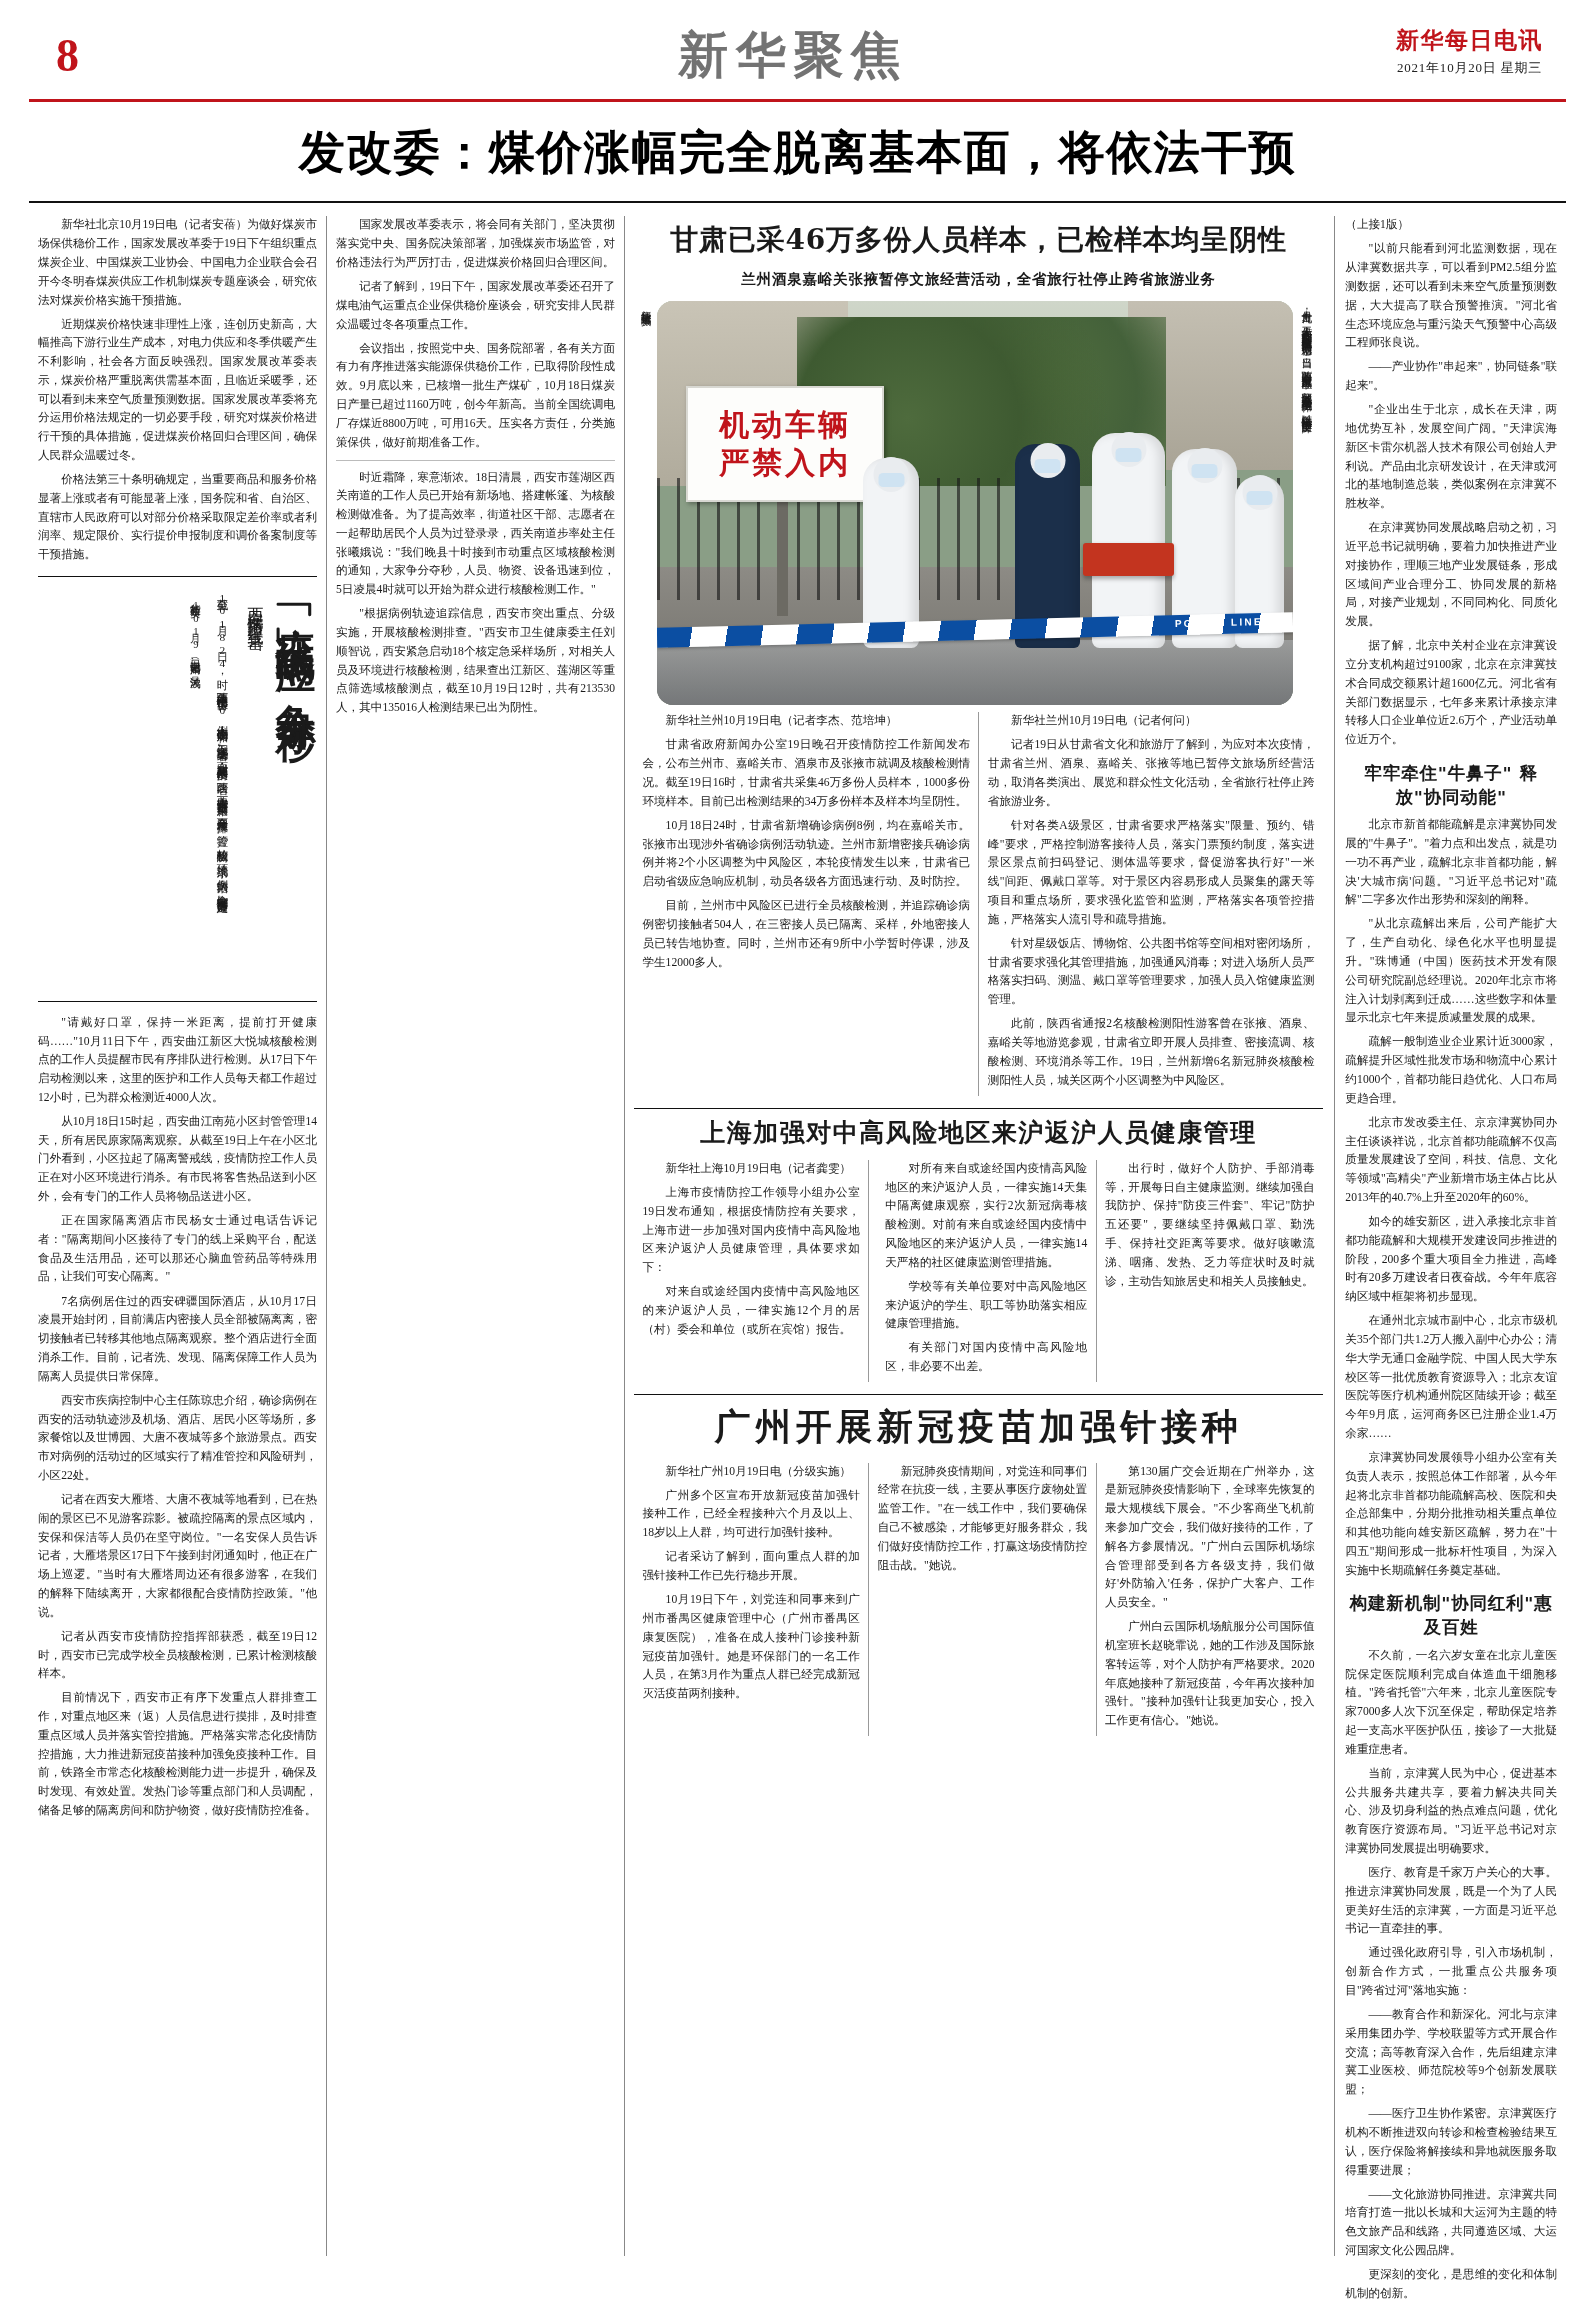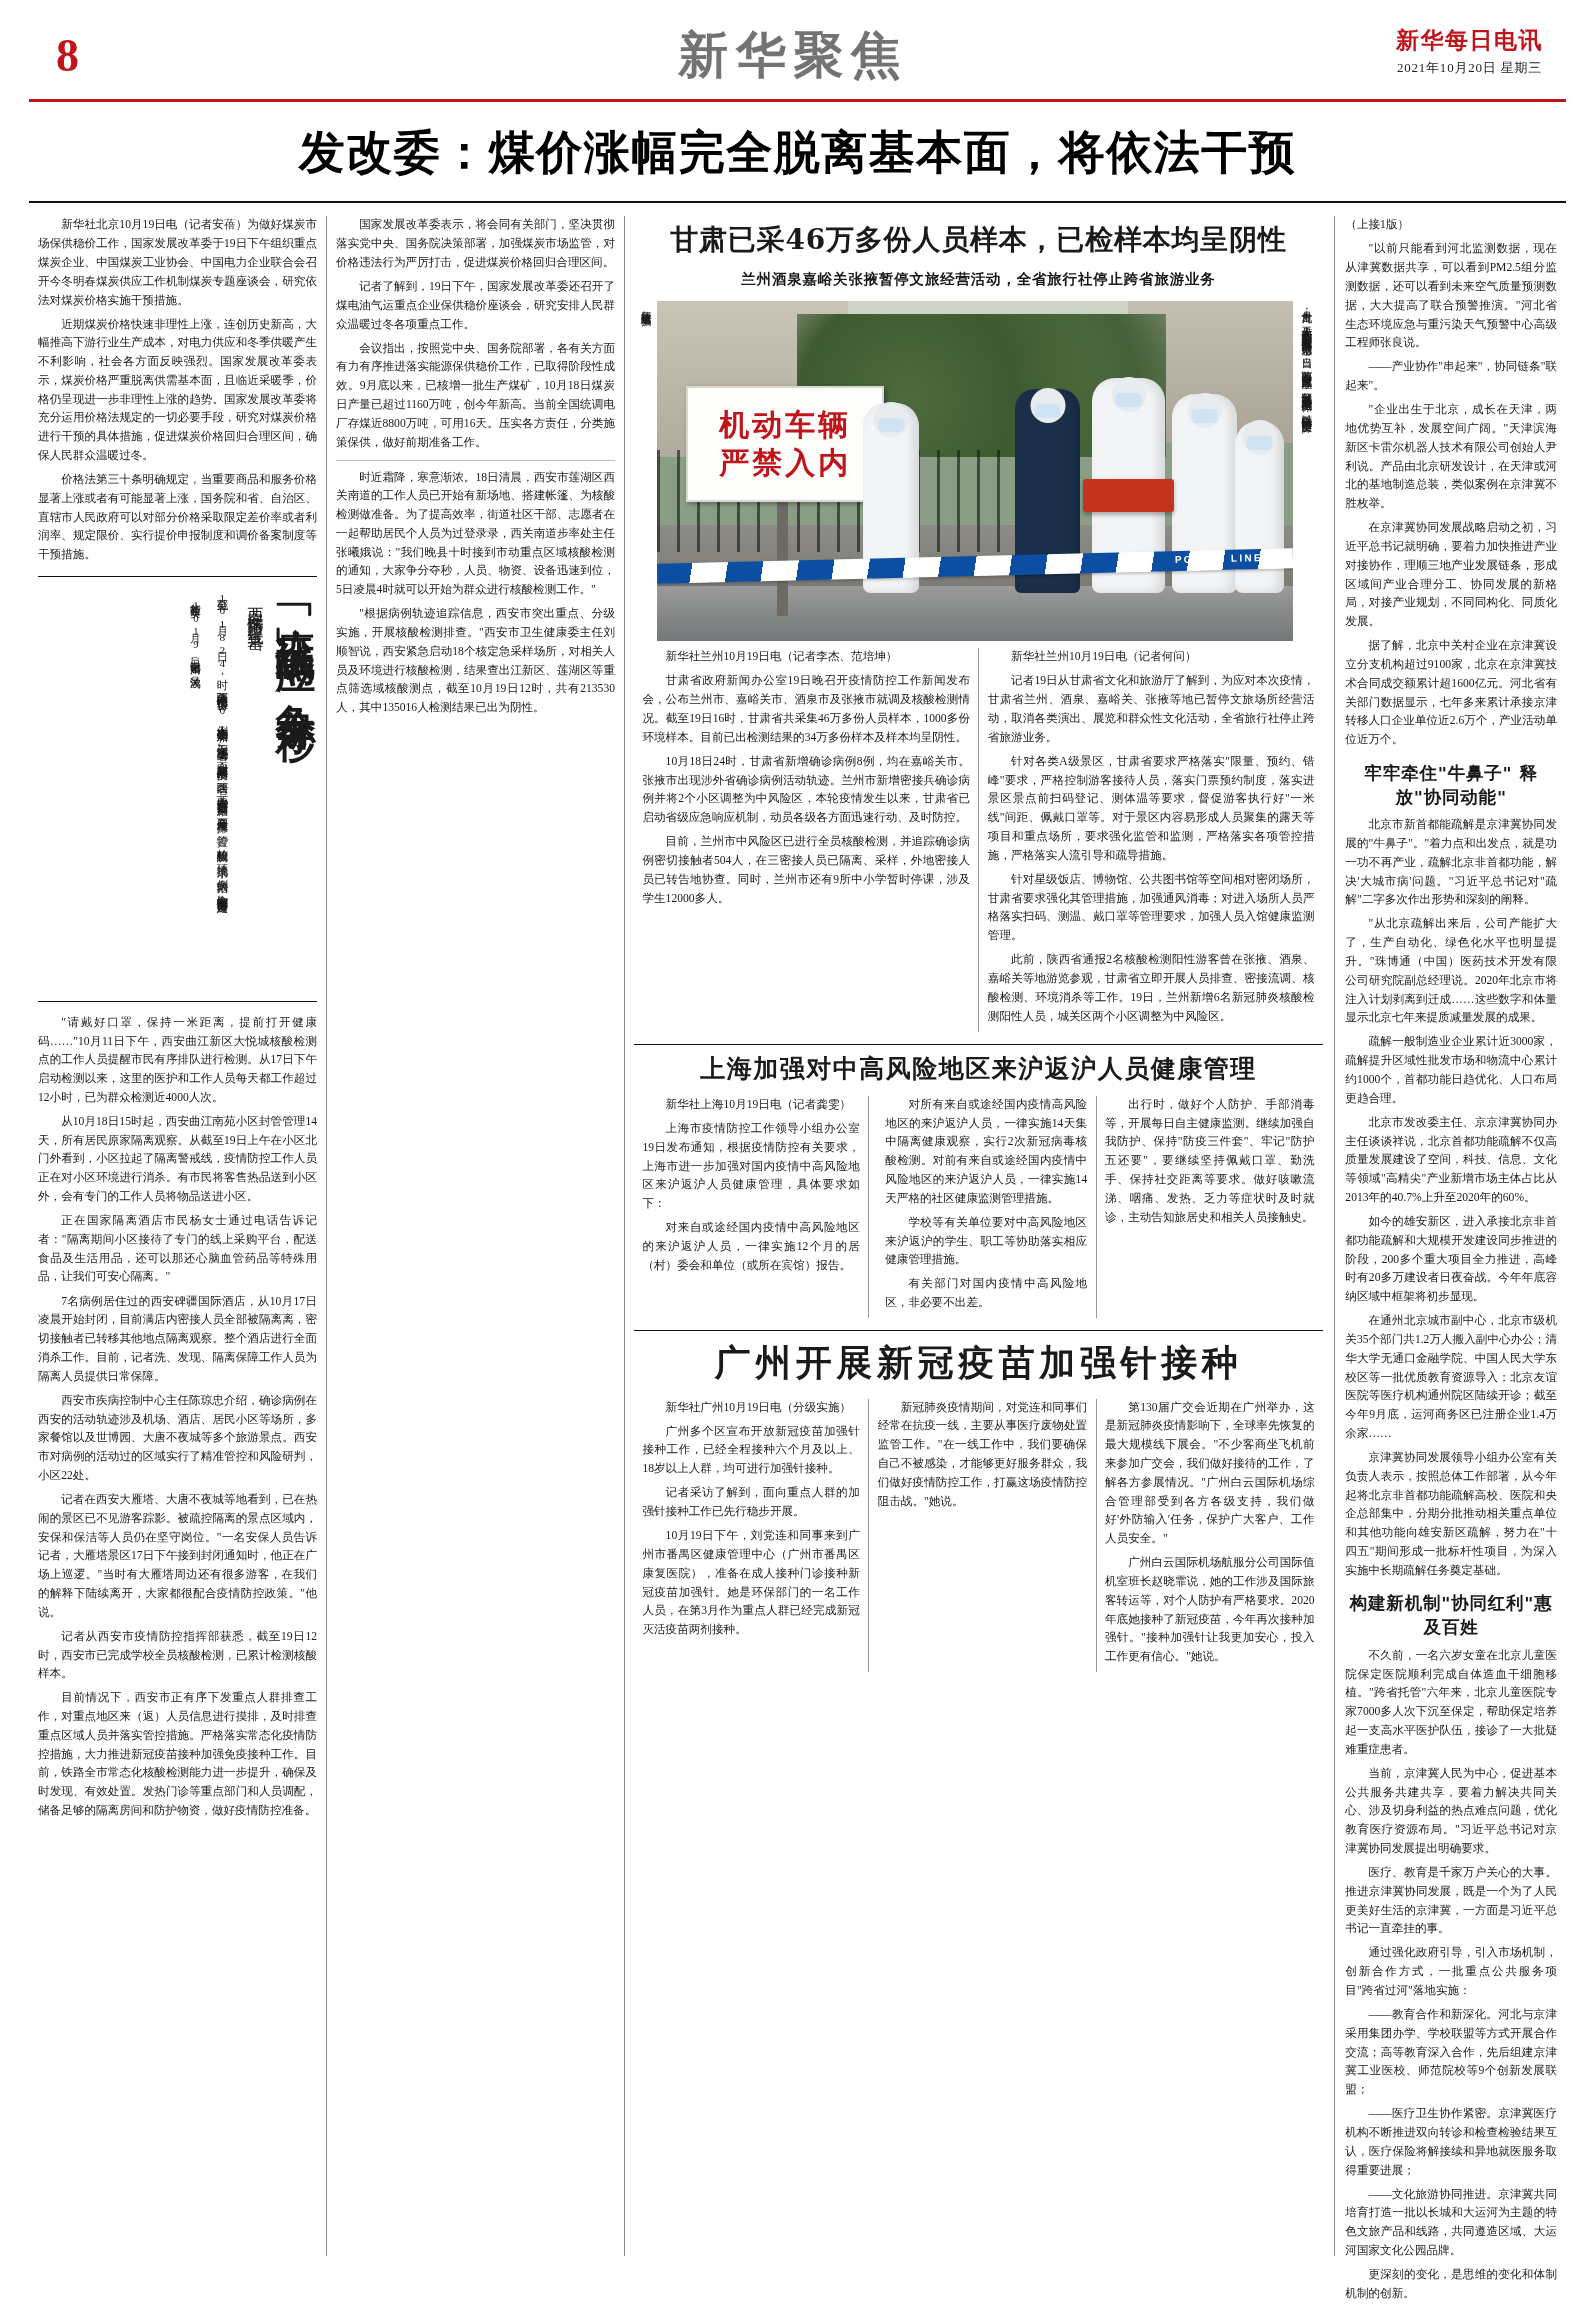--- a/index.html
+++ b/index.html
@@ -184,24 +184,25 @@
     text-orientation: upright;
     font-size: 10.3px;
     letter-spacing: 0.8px;
     padding: 1.5px 4.6px;
   }
 
   
   .photo {
     position: relative;
     width: 636px;
-    height: 340px;
+    height: 404px;
     overflow: hidden;
     background: #8a9e86;
     flex: 0 0 auto;
+    border-radius: 16px;
   }
   .ph-sky {
     position:absolute; left:0; top:0; width:100%; height:34%;
     background: linear-gradient(#cfd6c9, #b9c4b0);
   }
   .ph-bldgL {
     position:absolute; left:0; top:0; width:30%; height:46%;
     background: linear-gradient(180deg,#c9c4b6,#b0ab9c);
   }
   .ph-bldgR {
@@ -319,21 +320,21 @@
   </div>
 
   <div class="headline-wrap">
     <div class="headline">发改委：煤价涨幅完全脱离基本面，将依法干预</div>
   </div>
 
   <div class="grid">
 
     <div class="col colA col-sep">
       <p class="body">新华社北京10月19日电（记者安蓓）为做好煤炭市场保供稳价工作，国家发展改革委于19日下午组织重点煤炭企业、中国煤炭工业协会、中国电力企业联合会召开今冬明春煤炭供应工作机制煤炭专题座谈会，研究依法对煤炭价格实施干预措施。</p>
-      <p class="body">近期煤炭价格快速非理性上涨，连创历史新高，大幅推高下游行业生产成本，对电力供应和冬季供暖产生不利影响，社会各方面反映强烈。国家发展改革委表示，煤炭价格严重脱离供需基本面，且临近采暖季，价格仍呈现进一步非理性上涨的趋势。国家发展改革委将充分运用价格法规定的一切必要手段，研究对煤炭价格进行干预的具体措施，促进煤炭价格回归合理区间，确保人民群众温暖过冬。</p>
+      <p class="body">近期煤炭价格快速非理性上涨，连创历史新高，大幅推高下游行业生产成本，对电力供应和冬季供暖产生不利影响，社会各方面反映强烈。国家发展改革委表示，煤炭价格严重脱离供需基本面，且临近采暖季，还可以看到未来空气质量预测数据。国家发展改革委将充分运用价格法规定的一切必要手段，研究对煤炭价格进行干预的具体措施，促进煤炭价格回归合理区间，确保人民群众温暖过冬。</p>
       <p class="body">价格法第三十条明确规定，当重要商品和服务价格显著上涨或者有可能显著上涨，国务院和省、自治区、直辖市人民政府可以对部分价格采取限定差价率或者利润率、规定限价、实行提价申报制度和调价备案制度等干预措施。</p>
 
       <div class="vert-block">
         <div class="vtitle">「疫」线响应，争分夺秒</div>
         <div class="vsub">西安疫情防控一线直击</div>
         <div class="vlede">截至10月18日24时，陕西本轮疫情已报告了20例本土确诊病例和1例无症状感染者。面对突如其来的疫情，陕西省、西安市紧锣密鼓行动起来，全面开展摸排、管控、核酸检测、环境消杀、病例救治，全力控制疫情传播蔓延。</div>
         <div class="vsub" style="font-size:10.7px;letter-spacing:0.8px;">新华社西安10月19日电（记者蔺娟、吴鸿波）</div>
       </div>
 
       <p class="body">"请戴好口罩，保持一米距离，提前打开健康码……"10月11日下午，西安曲江新区大悦城核酸检测点的工作人员提醒市民有序排队进行检测。从17日下午启动检测以来，这里的医护和工作人员每天都工作超过12小时，已为群众检测近4000人次。</p>

